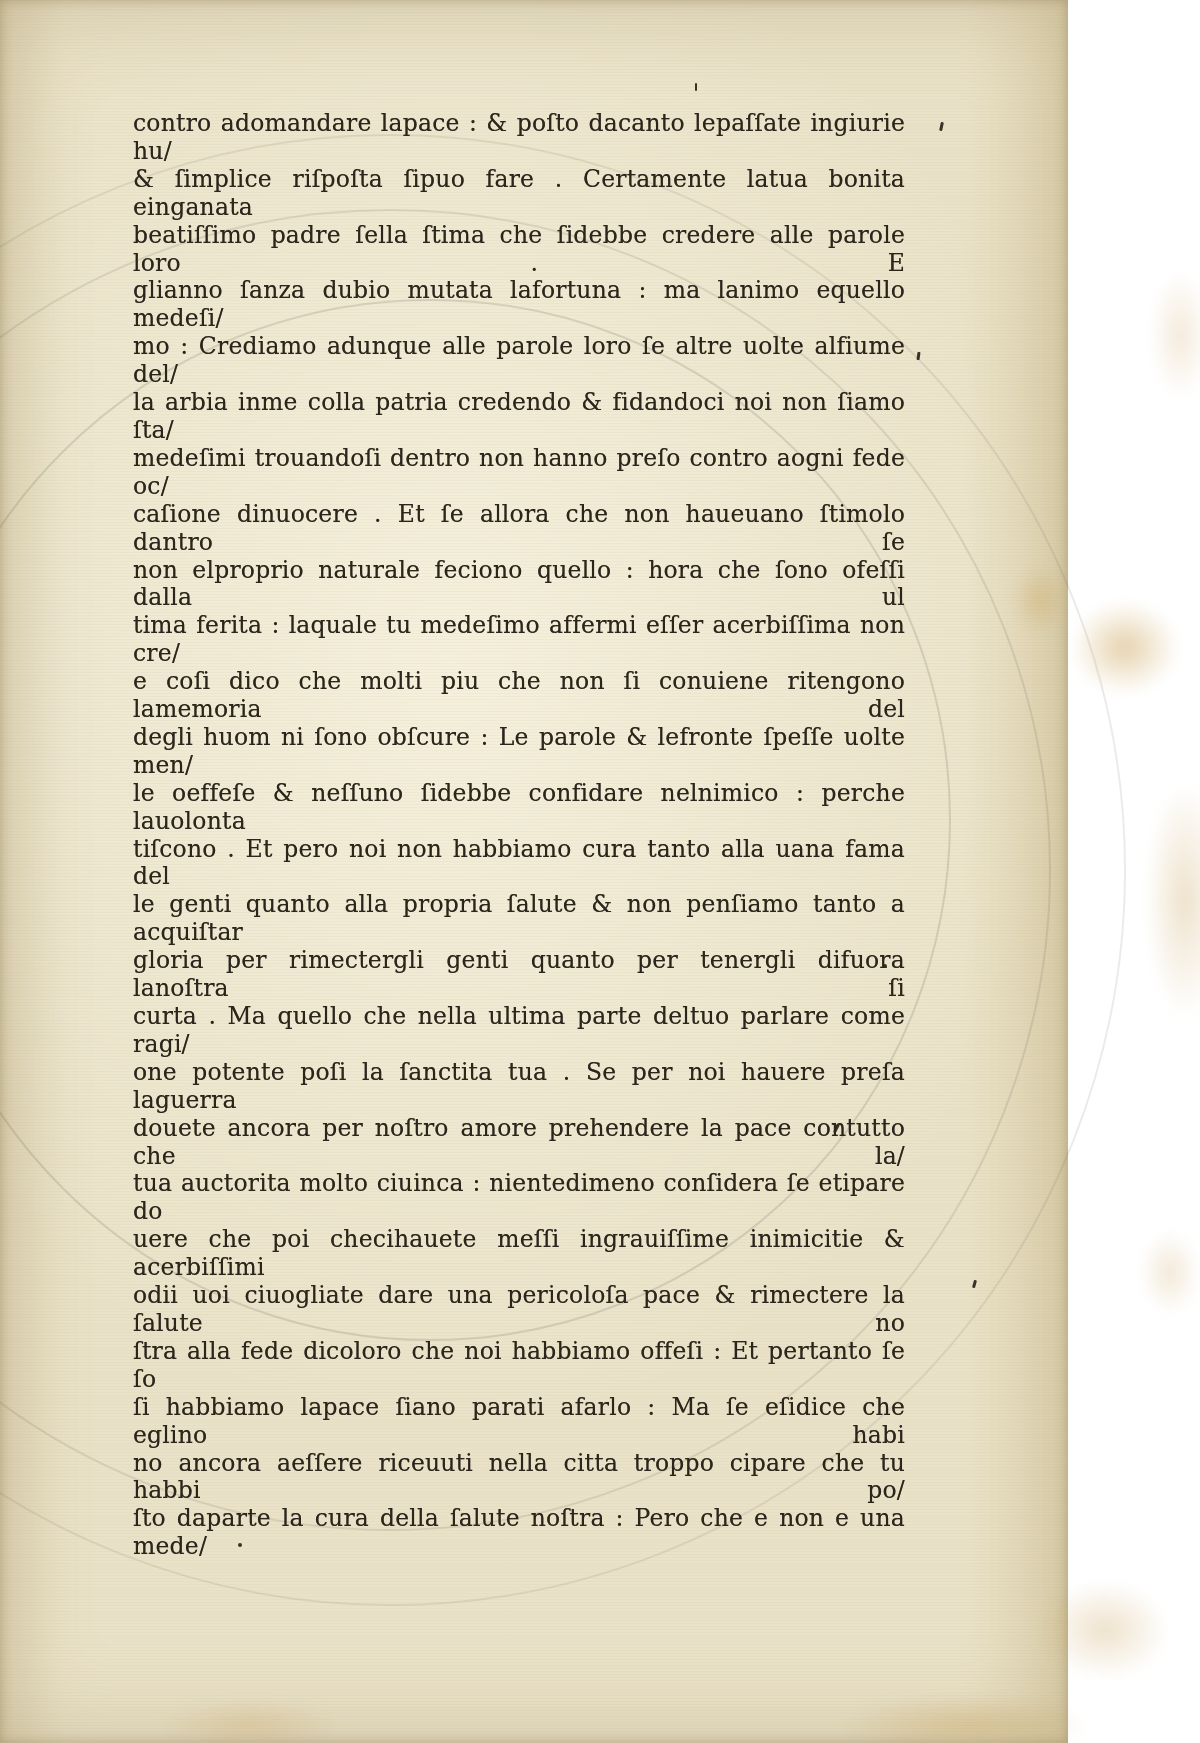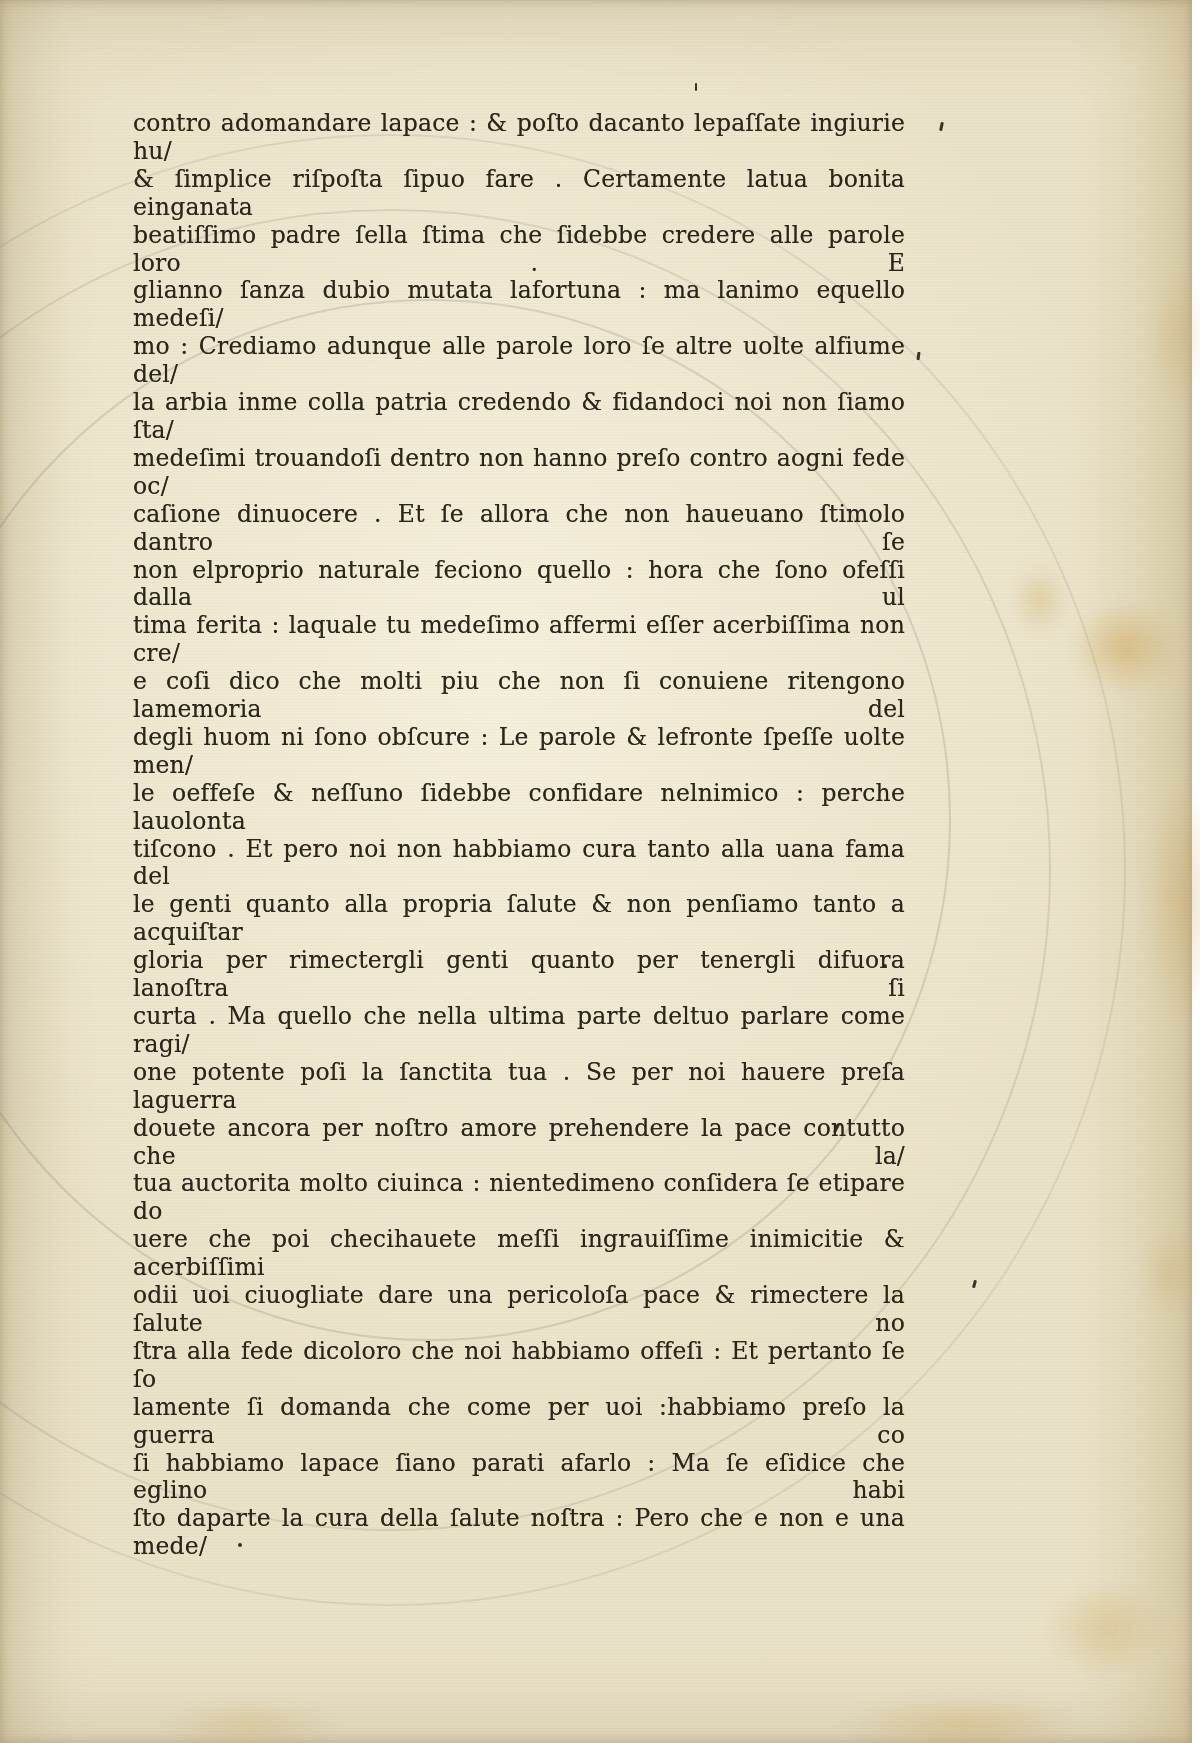--- a/index.html
+++ b/index.html
@@ -5,21 +5,21 @@
   html, body {
     margin: 0;
     padding: 0;
     width: 1200px;
     height: 1743px;
     overflow: hidden;
     font-family: "DejaVu Serif", serif;
   }
   .paper {
     position: relative;
-    width: 1192px;
+    width: 1068px;
     height: 1743px;
     background-color: #e9e1c6;
     background-image:
       repeating-linear-gradient(180deg,
         rgba(175,160,125,0.07) 0px, rgba(175,160,125,0.07) 1px,
         rgba(0,0,0,0) 1px, rgba(0,0,0,0) 3px),
       radial-gradient(ellipse 900px 1100px at 42% 38%,
         rgba(255,252,238,0.55) 0%, rgba(255,252,238,0.0) 70%),
       linear-gradient(90deg, #e3dabb 0%, #eae2c8 6%, #eae2c8 90%, #e2d7b4 100%);
     box-shadow:
@@ -114,18 +114,18 @@
       <div class="line">tiſcono . Et pero noi non habbiamo cura tanto alla uana fama del</div>
       <div class="line">le genti quanto alla propria ſalute &amp; non penſiamo tanto a acquiſtar</div>
       <div class="line">gloria per rimectergli genti quanto per tenergli difuora lanoſtra ſi</div>
       <div class="line">curta . Ma quello che nella ultima parte deltuo parlare come ragi/</div>
       <div class="line">one potente poſi la ſanctita tua . Se per noi hauere preſa laguerra</div>
       <div class="line">douete ancora per noſtro amore prehendere la pace contutto che la/</div>
       <div class="line">tua auctorita molto ciuinca : nientedimeno conſidera ſe etipare do</div>
       <div class="line">uere che poi checihauete meſſi ingrauiſſime inimicitie &amp; acerbiſſimi</div>
       <div class="line">odii uoi ciuogliate dare una pericoloſa pace &amp; rimectere la ſalute no</div>
       <div class="line">ſtra alla fede dicoloro che noi habbiamo offeſi : Et pertanto ſe ſo</div>
-      <div class="line">lamente ſi domanda che come per uoi :habbiamo preſo la guerra co</div>
       <div class="line">ſi habbiamo lapace ſiano parati afarlo : Ma ſe eſidice che eglino habi</div>
+      <div class="line">no ancora aeſſere riceuuti nella citta troppo cipare che tu habbi po/</div>
       <div class="line">ſto daparte la cura della ſalute noſtra : Pero che e non e una mede/</div>
     </div>
 
 </div>
 
 </body></html>

